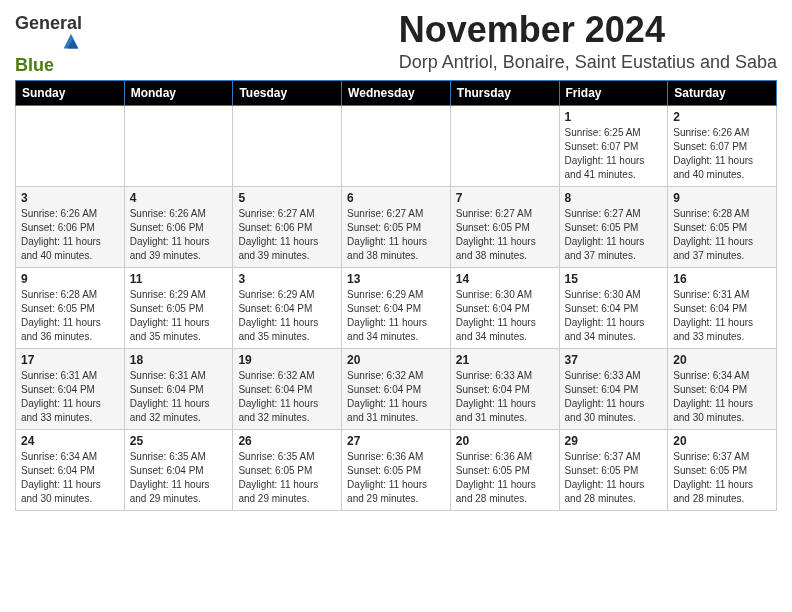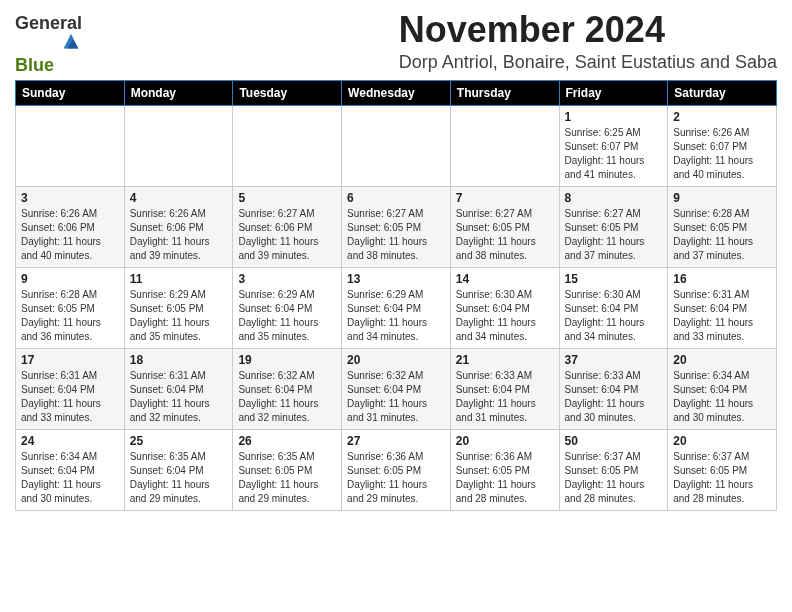--- a/index.html
+++ b/index.html
@@ -351,21 +351,21 @@
 and 29 minutes.</div>
           </td>
           <td>
             <span class="day-num">20</span>
             <div class="day-info" style="white-space: pre-line;">Sunrise: 6:36 AM
 Sunset: 6:05 PM
 Daylight: 11 hours
 and 28 minutes.</div>
           </td>
           <td>
-            <span class="day-num">50</span>
+            <span class="day-num">29</span>
             <div class="day-info" style="white-space: pre-line;">Sunrise: 6:37 AM
 Sunset: 6:05 PM
 Daylight: 11 hours
 and 28 minutes.</div>
           </td>
           <td>
             <span class="day-num">20</span>
             <div class="day-info" style="white-space: pre-line;">Sunrise: 6:37 AM
 Sunset: 6:05 PM
 Daylight: 11 hours

